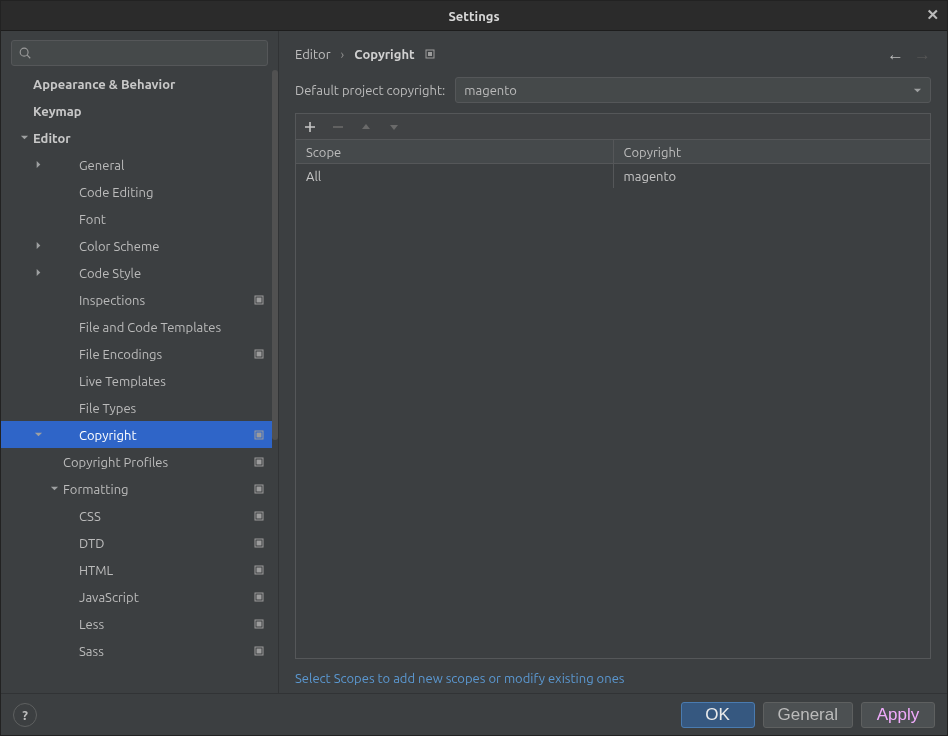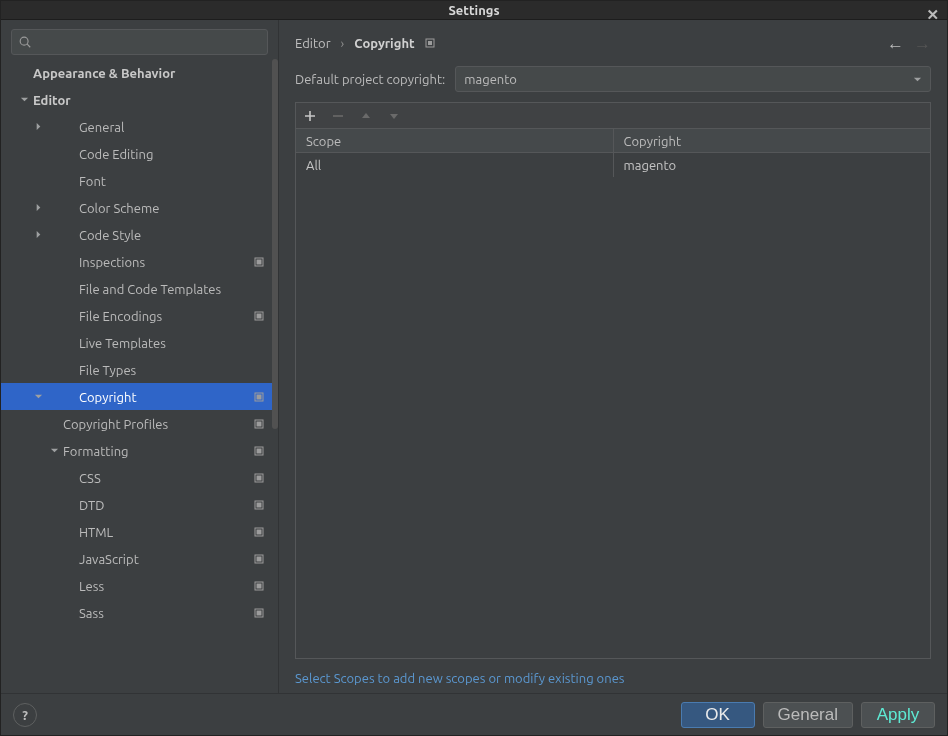--- a/index.html
+++ b/index.html
@@ -17,21 +17,21 @@
     --accent-sel:#2f65c8;
     --link:#5b98d1;
     --btn:#4c5052;
     --btn-primary:#365880;
     --btn-border:#5e6060;
   }
   *{box-sizing:border-box;}
   html,body{margin:0;padding:0;width:948px;height:736px;font-family:"Segoe UI","Ubuntu","Cantarell",sans-serif;font-size:13px;color:var(--text);background:var(--bg-outer);overflow:hidden;}
   .window{width:948px;height:736px;display:flex;flex-direction:column;background:var(--bg);border:1px solid #222;}
   
-  .titlebar{height:19px;background:#2b2b2b;border-bottom:1px solid #1d1d1d;display:flex;align-items:center;justify-content:center;position:relative;color:#d8d8d8;font-weight:600;}
+  .titlebar{height:30px;background:#2b2b2b;border-bottom:1px solid #1d1d1d;display:flex;align-items:center;justify-content:center;position:relative;color:#d8d8d8;font-weight:600;}
   .titlebar .close{position:absolute;right:8px;top:6px;color:#bbb;font-size:15px;line-height:1;cursor:default;}
   
   .body{flex:1;display:flex;min-height:0;}
   .sidebar{width:278px;border-right:1px solid #313335;display:flex;flex-direction:column;background:var(--bg);}
   .search-wrap{padding:9px 10px 4px 10px;}
   .search{height:26px;width:100%;background:var(--bg-input);border:1px solid var(--border-light);border-radius:3px;display:flex;align-items:center;padding:0 6px;}
   .search svg{width:14px;height:14px;stroke:#9b9b9b;fill:none;}
   .tree{flex:1;overflow:hidden;position:relative;padding-top:4px;}
   .tree-inner{position:absolute;left:0;right:6px;top:0;bottom:0;overflow:hidden;}
   .tree-scroll{position:absolute;right:0;top:0;bottom:0;width:6px;background:#515151;border-radius:3px;height:370px;}
@@ -74,21 +74,21 @@
   .tr{height:24px;display:flex;}
   .tr .td{padding:0 10px;display:flex;align-items:center;color:#c4c4c4;}
   .link-row{padding:12px 16px 8px 16px;}
   .link-row a{color:var(--link);text-decoration:none;}
   
   .footer{height:42px;border-top:1px solid #313335;display:flex;align-items:center;padding:0 12px;gap:8px;background:var(--bg);}
   .footer .help{width:24px;height:24px;border:1px solid var(--btn-border);border-radius:12px;display:flex;align-items:center;justify-content:center;color:#bdbdbd;font-weight:700;}
   .footer .spacer{flex:1;}
   .footer button{height:26px;min-width:74px;background:var(--btn);border:1px solid var(--btn-border);color:var(--text);border-radius:3px;font-size:17px;padding:0 14px;}
   .footer button.primary{background:var(--btn-primary);border-color:#4a7bb0;color:#eaeaea;}
-  .footer button.disabled{color:#5eead4;}
+  .footer button.disabled{color:#f0abfc;}
   svg{display:block;}
 </style>
 </head>
 <body>
 
 <div class="window">
 
   <div class="titlebar">
     <span>Settings</span>
     <span class="close">✕</span>
@@ -105,20 +105,24 @@
                 <line x1="10.5" y1="10.5" x2="14" y2="14" stroke-width="1.3" stroke="#9b9b9b"></line>
               </svg>
           </span>
         </div>
       </div>
       <div class="tree">
         <div class="tree-inner" id="tree-inner">
             <div class="node ind0 section">
               <span class="arrow"></span>
               <span class="label">Appearance &amp; Behavior</span>
+            </div>
+            <div class="node ind0 section">
+              <span class="arrow"></span>
+              <span class="label">Keymap</span>
             </div>
             <div class="node ind0 section">
               <span class="arrow">
                 <svg viewBox="0 0 10 10">
                   <path d="M1 3 L5 7 L9 3 Z"></path>
                 </svg>
               </span>
               <span class="label">Editor</span>
             </div>
             <div class="node ind1">

